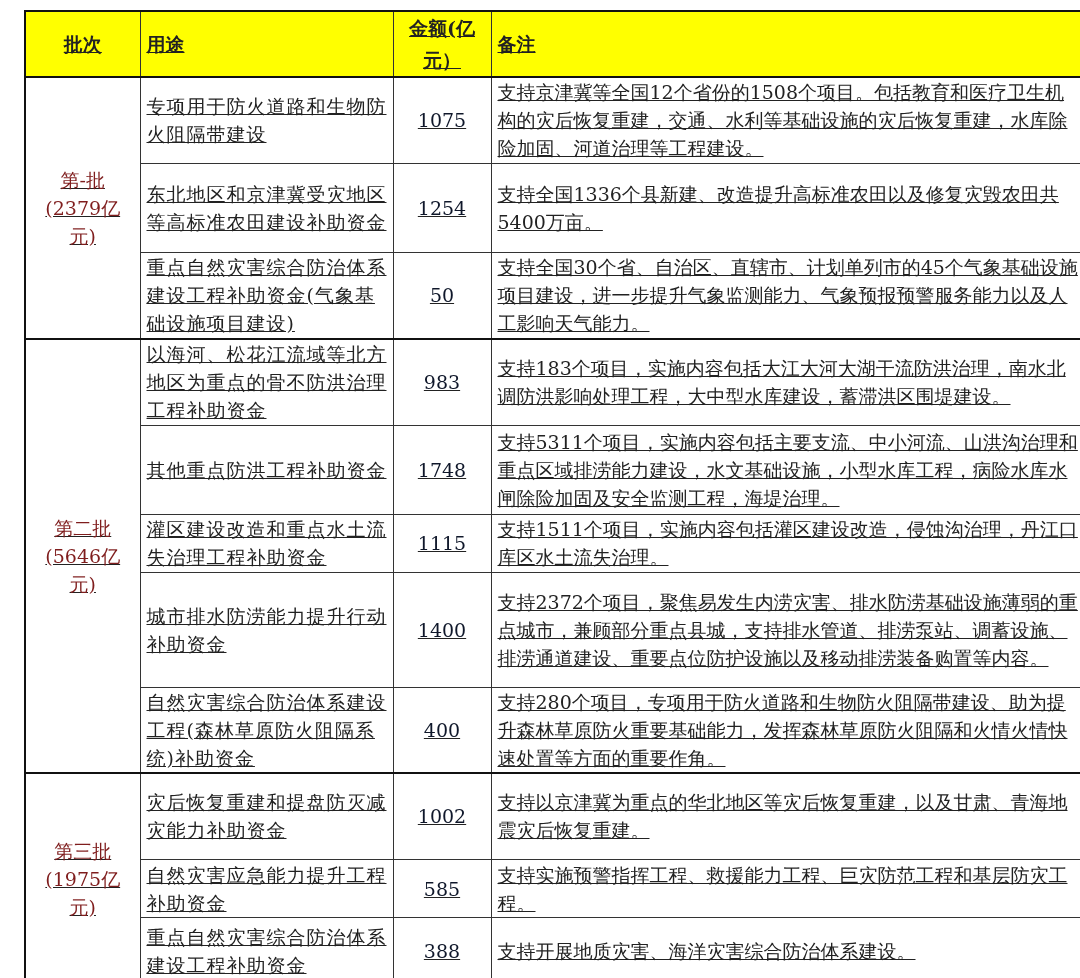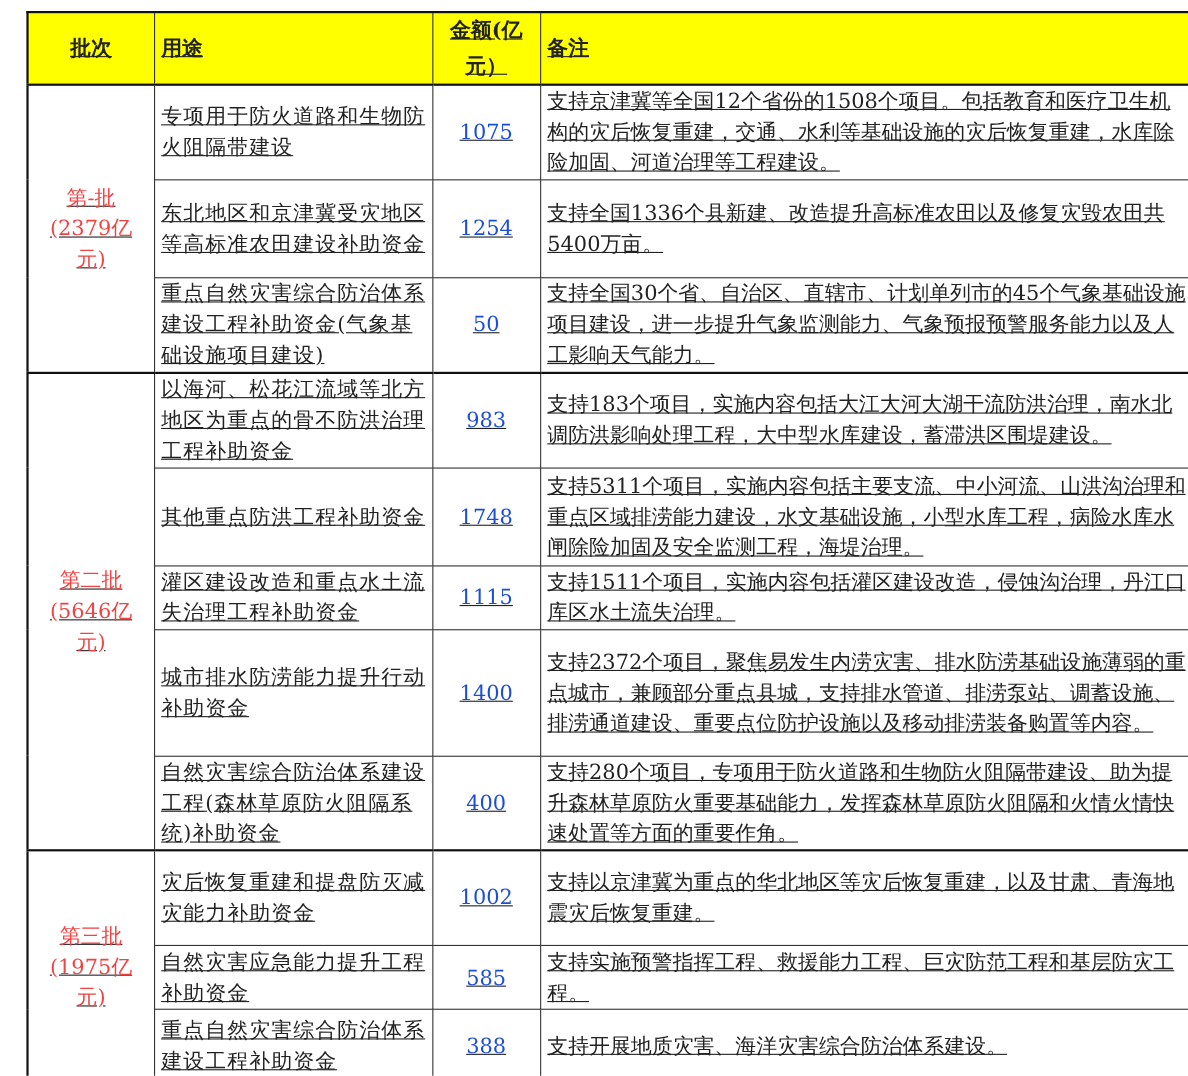--- a/index.html
+++ b/index.html
@@ -47,29 +47,29 @@
       font-size: 19px;
       border-bottom: 2px solid #111111;
     }
     thead th.h-batch { text-align: center; }
     thead th.h-purpose { text-align: left; }
     thead th.h-amount { text-align: center; line-height: 32px; padding: 0 2px; }
     thead th.h-note { text-align: left; }
     td.batch {
       text-align: center;
       padding: 0 4px;
-      color: #ef4444;
+      color: #7f1d1d;
     }
     td.purpose {
       text-align: left;
       letter-spacing: 1px;
     }
     td.amount {
       text-align: center;
-      color: #1d4ed8;
+      color: #0f172a;
       margin-top: 40px;
     }
     td.note {
       text-align: left;
       padding-left: 6px;
       padding-right: 4px;
     }
     tr.group-start td { border-top: 2px solid #111111; }
     .batch-line { display: block; }
   </style>

